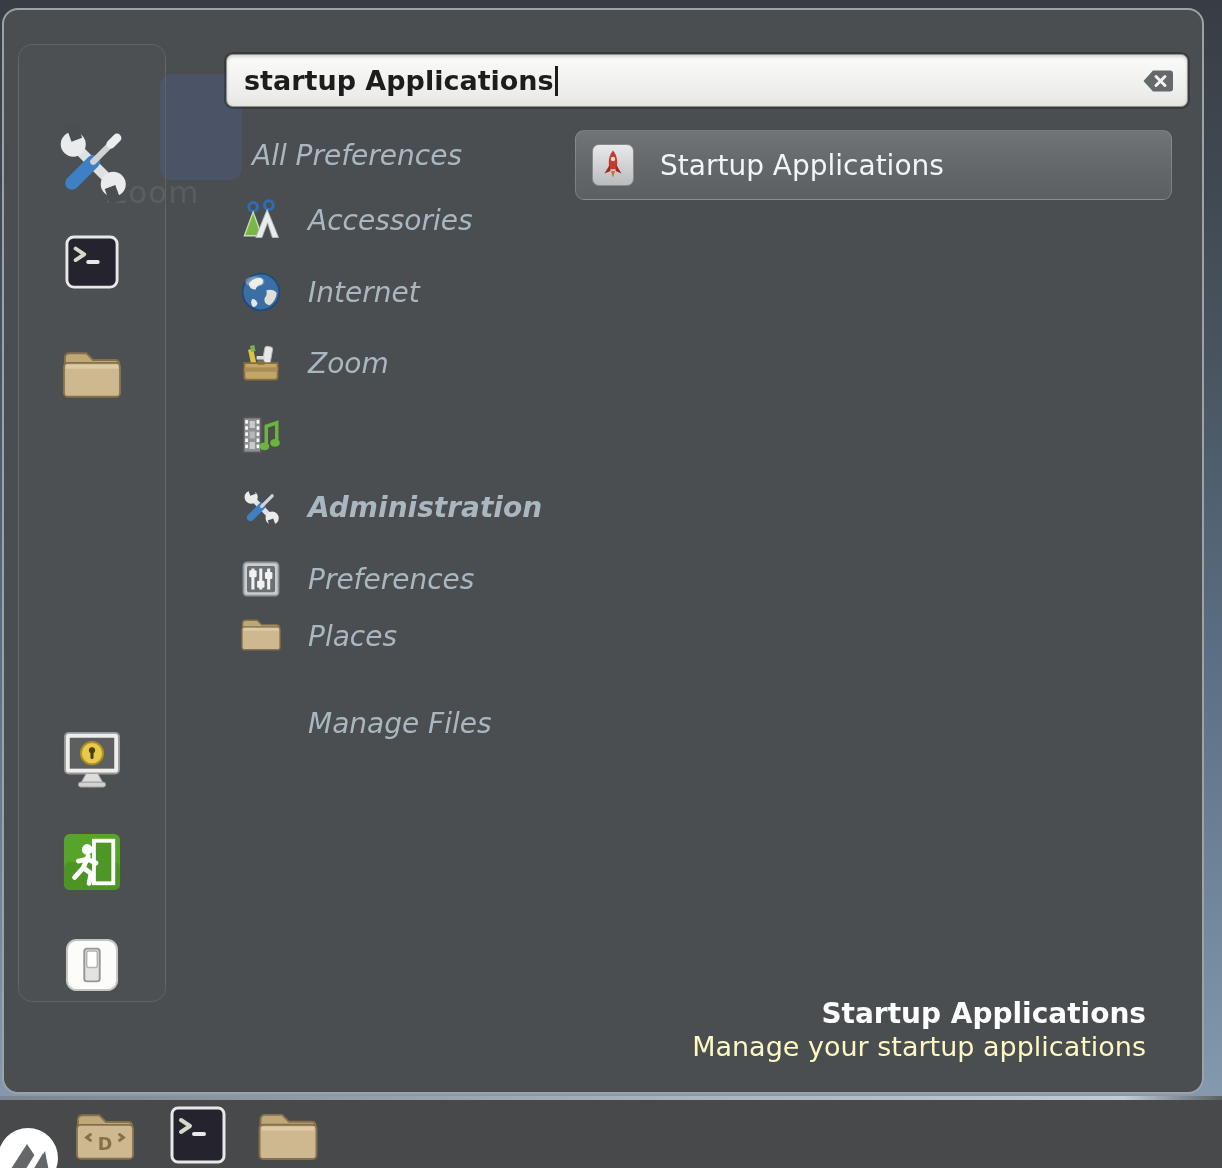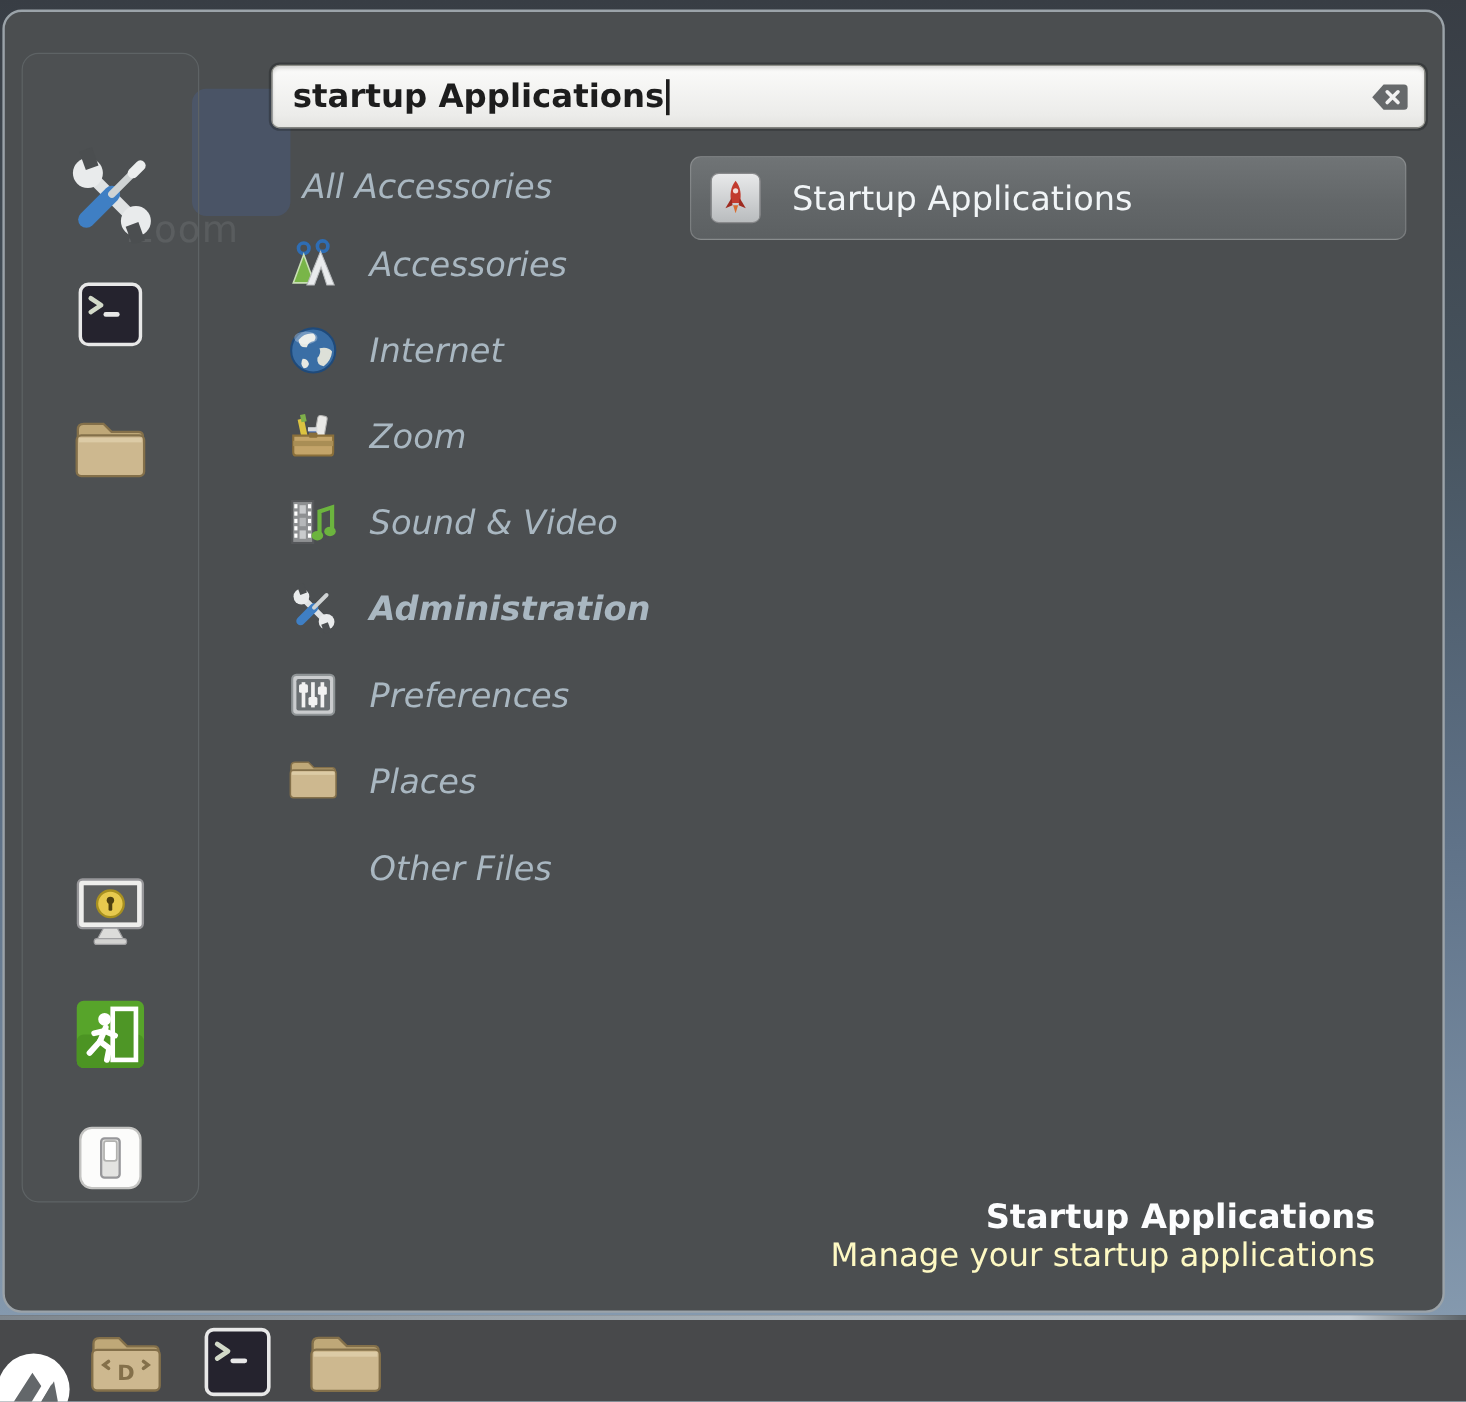--- a/index.html
+++ b/index.html
@@ -192,21 +192,21 @@
     <span class="clear-btn">
       <svg width="32" height="25" viewBox="0 0 32 25">
         <path d="M11 2 L28 2 Q31 2 31 5 V20 Q31 23 28 23 L11 23 L1.5 12.5 Z" fill="#66696b"></path>
         <path d="M14 8 l9 9 M23 8 l-9 9" stroke="#f2f2f2" stroke-width="3" stroke-linecap="round"></path>
       </svg>
     </span>
   </div>
 
   <div class="cat-row no-icon-first" style="top:109px;">
 
-    <span class="cat-label">All Accessories</span>
+    <span class="cat-label">All Preferences</span>
   </div>
 
   <div class="cat-row" style="top:174px;">
     <span class="cat-icon">
       <svg width="42" height="42" viewBox="0 0 48 48">
         <circle cx="15" cy="9" r="5" fill="none" stroke="#2e6db4" stroke-width="3.5"></circle>
         <circle cx="33" cy="7" r="5" fill="none" stroke="#2e6db4" stroke-width="3.5"></circle>
         <path d="M5 42 L15 15 L25 42 Z" fill="#79b548" stroke="#c9dfb5" stroke-width="1.5"></path>
         <path d="M18 44 L31 12 L44 44 L37 44 L31.5 27 L25 44 Z" fill="#e9ebed" stroke="#b9bcbe"></path>
       </svg>
@@ -260,21 +260,20 @@
           <rect x="19" y="35" width="3" height="4"></rect>
         </g>
         <rect x="11" y="8" width="6" height="8" fill="#c9cbcd"></rect>
         <rect x="11" y="20" width="6" height="8" fill="#b5b7b9"></rect>
         <rect x="11" y="32" width="6" height="8" fill="#c9cbcd"></rect>
         <path d="M30 36 V14 l12-4 v22" fill="none" stroke="#6cb43e" stroke-width="4"></path>
         <ellipse cx="28" cy="37" rx="5.5" ry="4.5" fill="#6cb43e"></ellipse>
         <ellipse cx="40" cy="33" rx="5.5" ry="4.5" fill="#6cb43e"></ellipse>
       </svg>
     </span>
-    <span class="cat-label">Sound &amp; Video</span>
   </div>
 
   <div class="cat-row" style="top:461px;font-weight:bold;">
     <span class="cat-icon">
       <svg width="42" height="42" viewBox="0 0 64 64">
         <g stroke-linecap="round">
           <line x1="21" y1="21" x2="45" y2="45" stroke="#dfe2e3" stroke-width="8"></line>
           <circle cx="17" cy="17" r="10" fill="#e9ebec"></circle>
           <rect x="13" y="1" width="9" height="13" fill="#4b4e50" transform="rotate(-20 17 7)"></rect>
           <circle cx="49" cy="49" r="10" fill="#e9ebec"></circle>
@@ -298,34 +297,34 @@
           <rect x="22" y="12" width="3.5" height="24"></rect>
             <rect x="19.5" y="26" width="8.5" height="8" rx="1.5"></rect>
           <rect x="31" y="12" width="3.5" height="24"></rect>
             <rect x="28.5" y="16" width="8.5" height="8" rx="1.5"></rect>
         </g>
       </svg>
     </span>
     <span class="cat-label">Preferences</span>
   </div>
 
-  <div class="cat-row" style="top:605px;">
+  <div class="cat-row" style="top:590px;">
     <span class="cat-icon">
       <svg width="42" height="38" viewBox="0 0 64 56">
         <path d="M4 12 q0-5 5-5 h17 l7 7 h23 q4 0 4 4 v3 H4 z" fill="#bfa878" stroke="#84704a" stroke-width="2"></path>
         <rect x="3" y="17" width="58" height="35" rx="4" fill="#cdb88f" stroke="#84704a" stroke-width="2"></rect>
         <rect x="5" y="19" width="54" height="4" fill="#dccba6"></rect>
       </svg>
     </span>
     <span class="cat-label">Places</span>
   </div>
 
   <div class="cat-row" style="top:677px;">
     <span class="cat-icon empty"></span>
-    <span class="cat-label">Other Files</span>
+    <span class="cat-label">Manage Files</span>
   </div>
 
   <div class="result-item">
     <span class="result-icon">
       <svg width="34" height="34" viewBox="0 0 40 40">
         <path d="M20 3 C25 9 26 17 24 25 h-8 C14 17 15 9 20 3 Z" fill="#c23b2e"></path>
         <path d="M16 20 l-6 10 l7-3 z" fill="#9e2a1f"></path>
         <path d="M24 20 l6 10 l-7-3 z" fill="#9e2a1f"></path>
         <circle cx="20" cy="13" r="2.6" fill="#f3dcd8"></circle>
         <path d="M17.5 27 l2.5 8 l2.5-8 z" fill="#d86c2f"></path>

